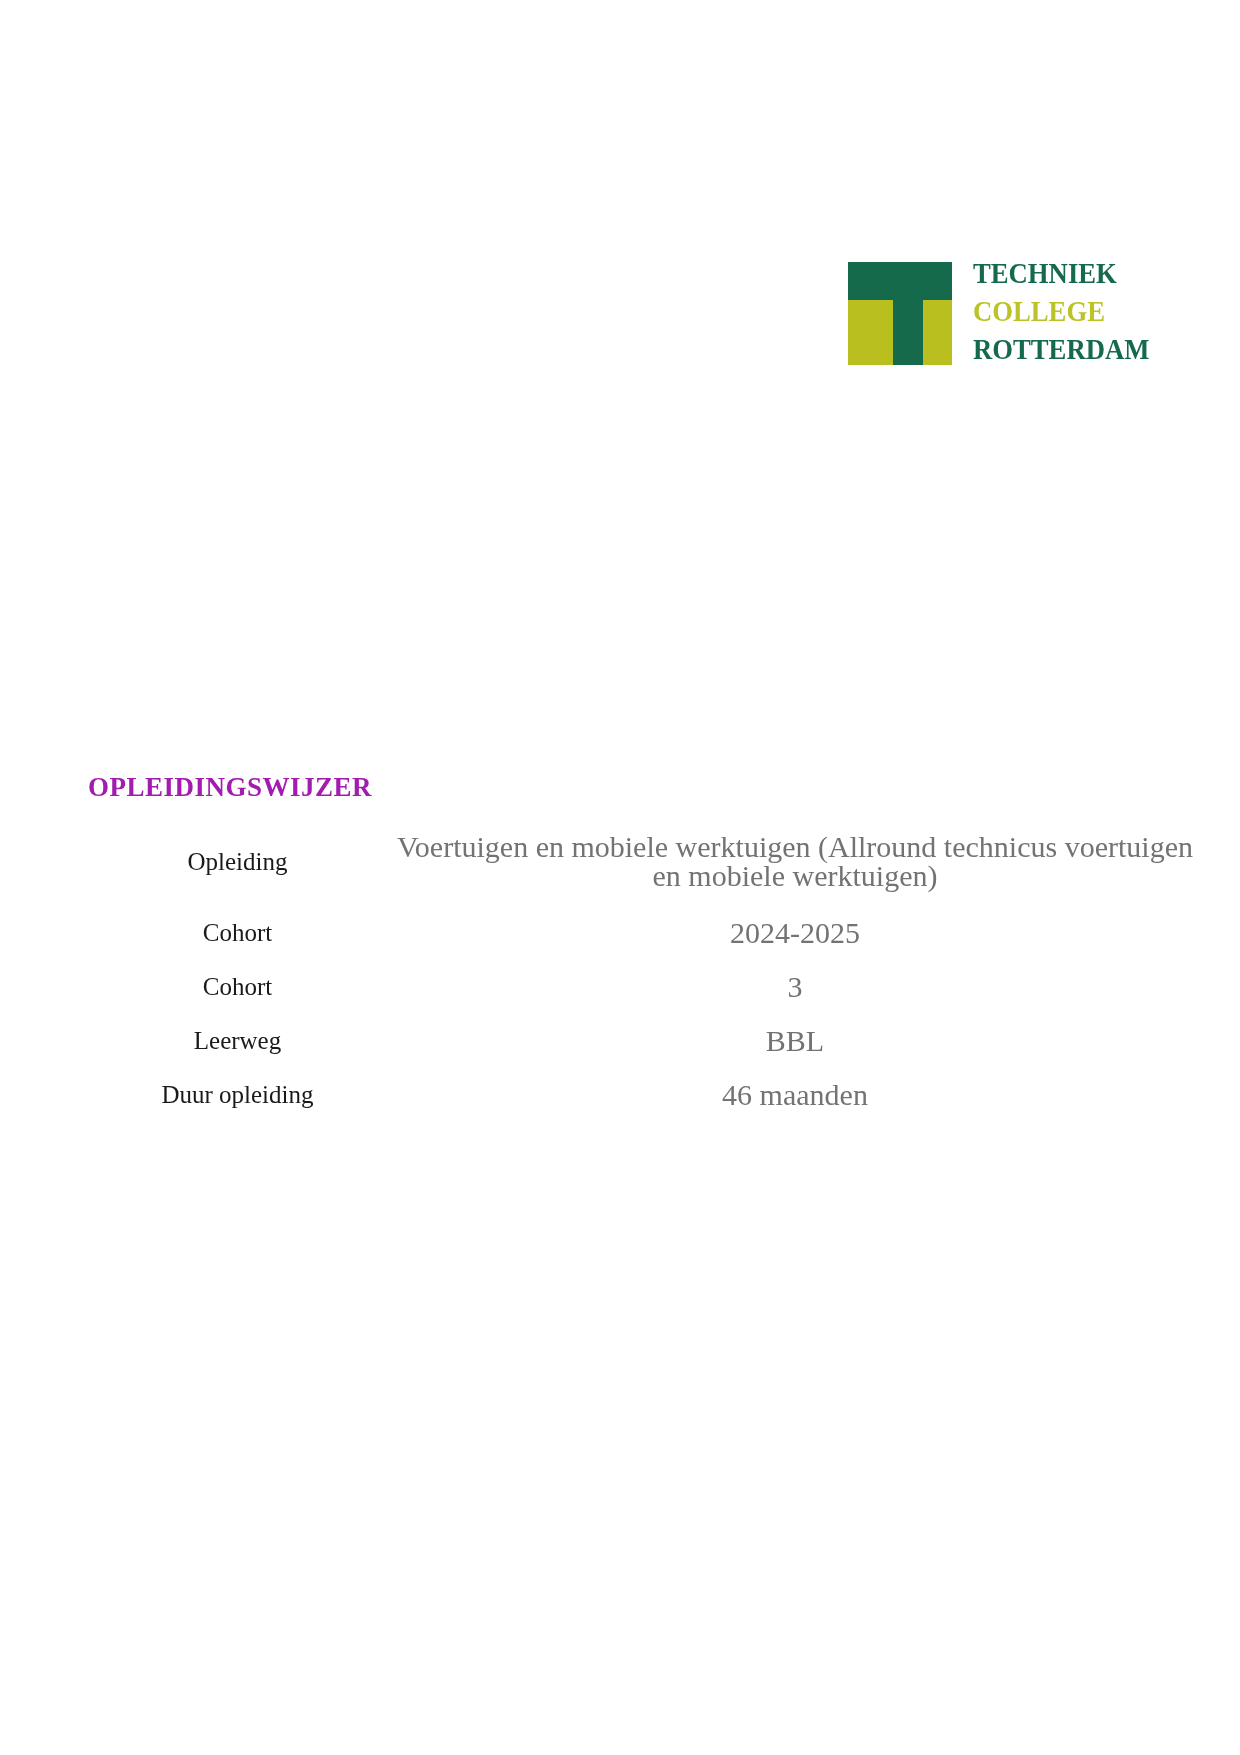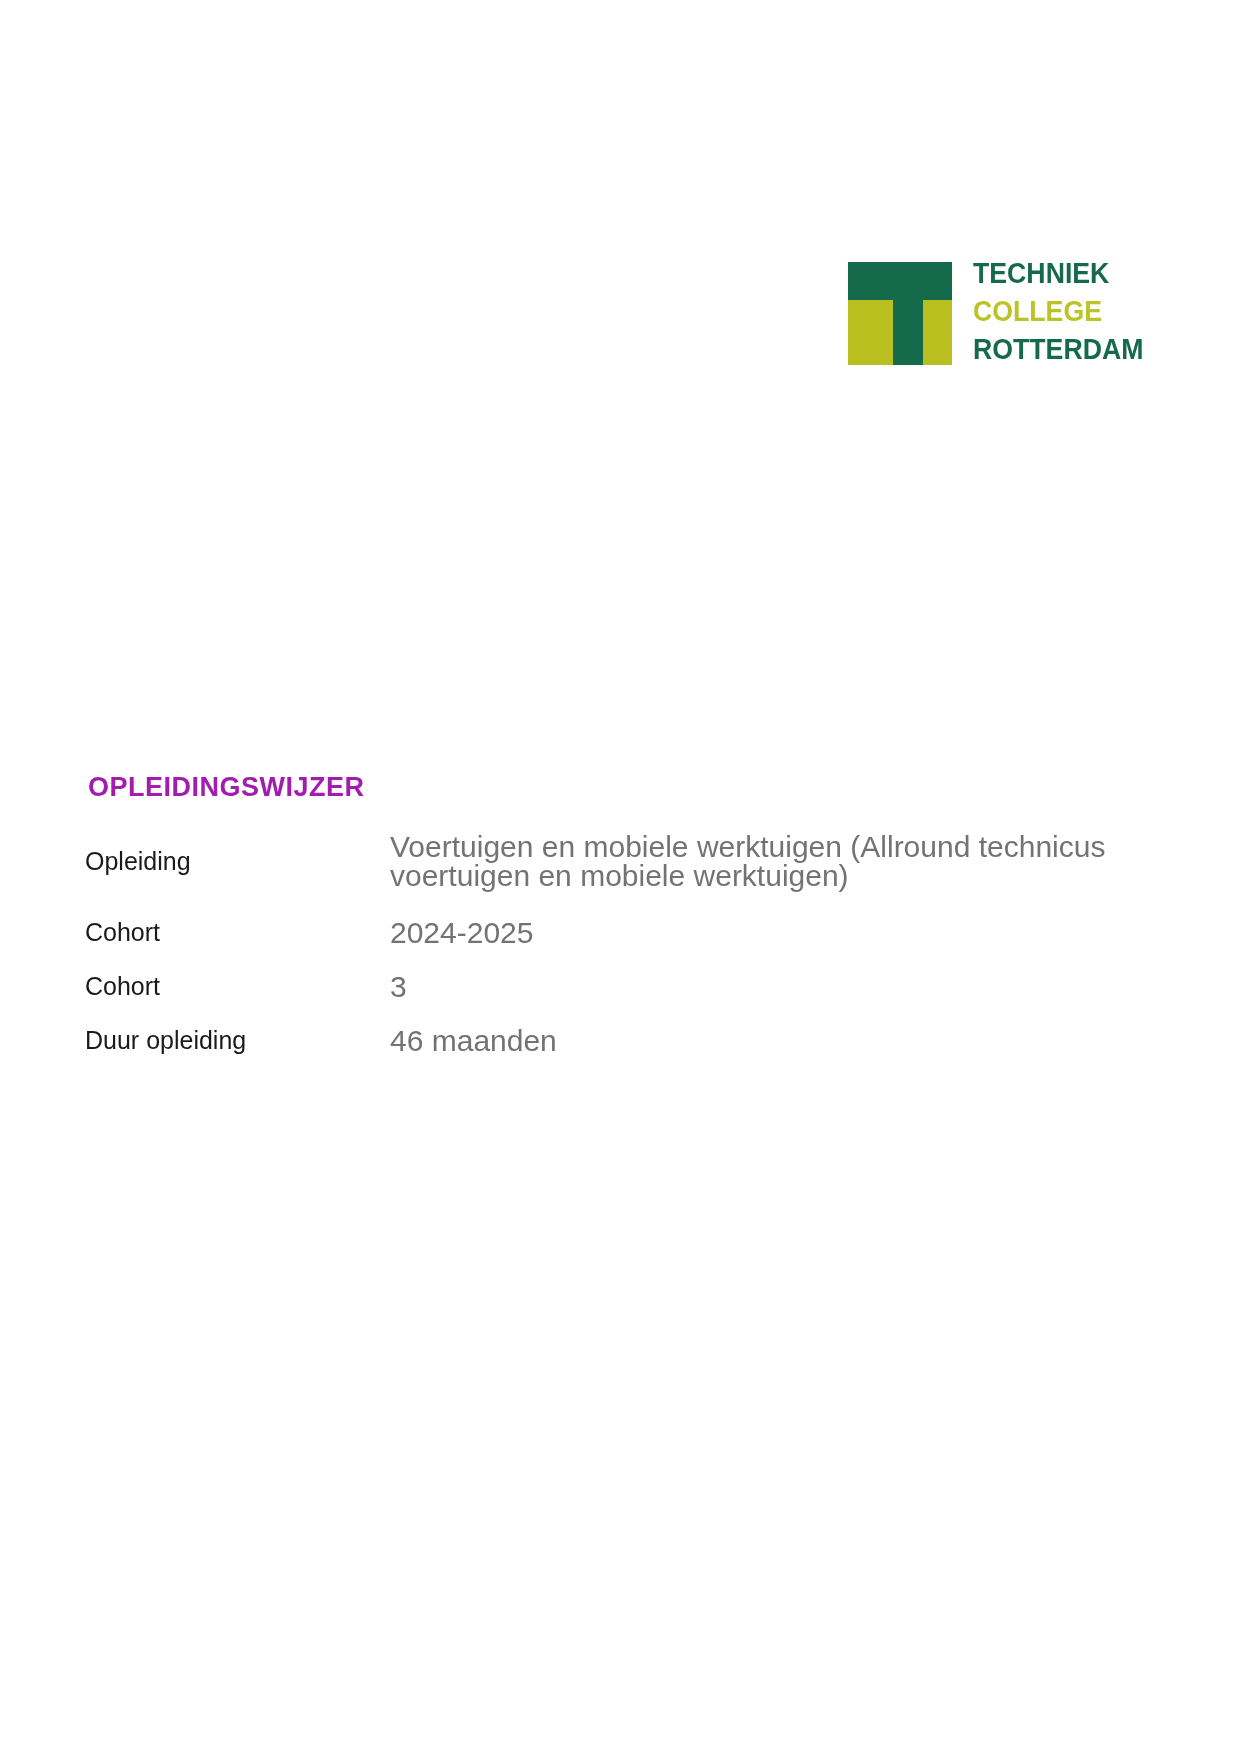--- a/index.html
+++ b/index.html
@@ -1,21 +1,21 @@
 <!DOCTYPE html>
 <html><head>
 <meta charset="utf-8">
 <style>
   html, body { margin: 0; padding: 0; background: #ffffff; }
   .page {
     position: relative;
     width: 1240px;
     height: 1247px;
     background: #ffffff;
-    font-family: Liberation Sans, sans-serif;
+    font-family: Liberation Serif, serif;
     color: #1a1a1a;
     overflow: hidden;
   }
 
   
   .logo { position: absolute; left: 848px; top: 262px; width: 290px; height: 104px; }
   .logo-mark { position: absolute; left: 0; top: 0; width: 104px; height: 103px; }
   .logo-mark .bar   { position: absolute; left: 0;    top: 0;    width: 104px; height: 38px; background: #156a4b; }
   .logo-mark .left  { position: absolute; left: 0;    top: 38px; width: 45px;  height: 65px; background: #b8bf1f; }
   .logo-mark .stem  { position: absolute; left: 45px; top: 38px; width: 30px;  height: 65px; background: #156a4b; }
@@ -51,20 +51,21 @@
   .details {
     position: absolute;
     left: 85px;
     top: 832px;
     width: 1115px;
   }
   .detail-row {
     display: flex;
     align-items: flex-start;
     margin-bottom: 25px;
+    text-align: center;
   }
   .detail-row.first { align-items: center; margin-bottom: 28px; }
   .detail-label {
     flex: 0 0 305px;
     width: 305px;
     font-size: 25px;
     line-height: 29px;
     color: #1a1a1a;
   }
   .detail-value {
@@ -117,20 +118,24 @@
       <div class="detail-label">Cohort</div>
       <div class="detail-value">2024-2025</div>
     </div>
 
 
     <div class="detail-row">
       <div class="detail-label">Cohort</div>
       <div class="detail-value">3</div>
     </div>
 
+    <div class="detail-row">
+      <div class="detail-label">Leerweg</div>
+      <div class="detail-value">BBL</div>
+    </div>
 
     <div class="detail-row">
       <div class="detail-label">Duur opleiding</div>
       <div class="detail-value">46 maanden</div>
     </div>
 
   </div>
 
   <div class="accent-bar"></div>
 

